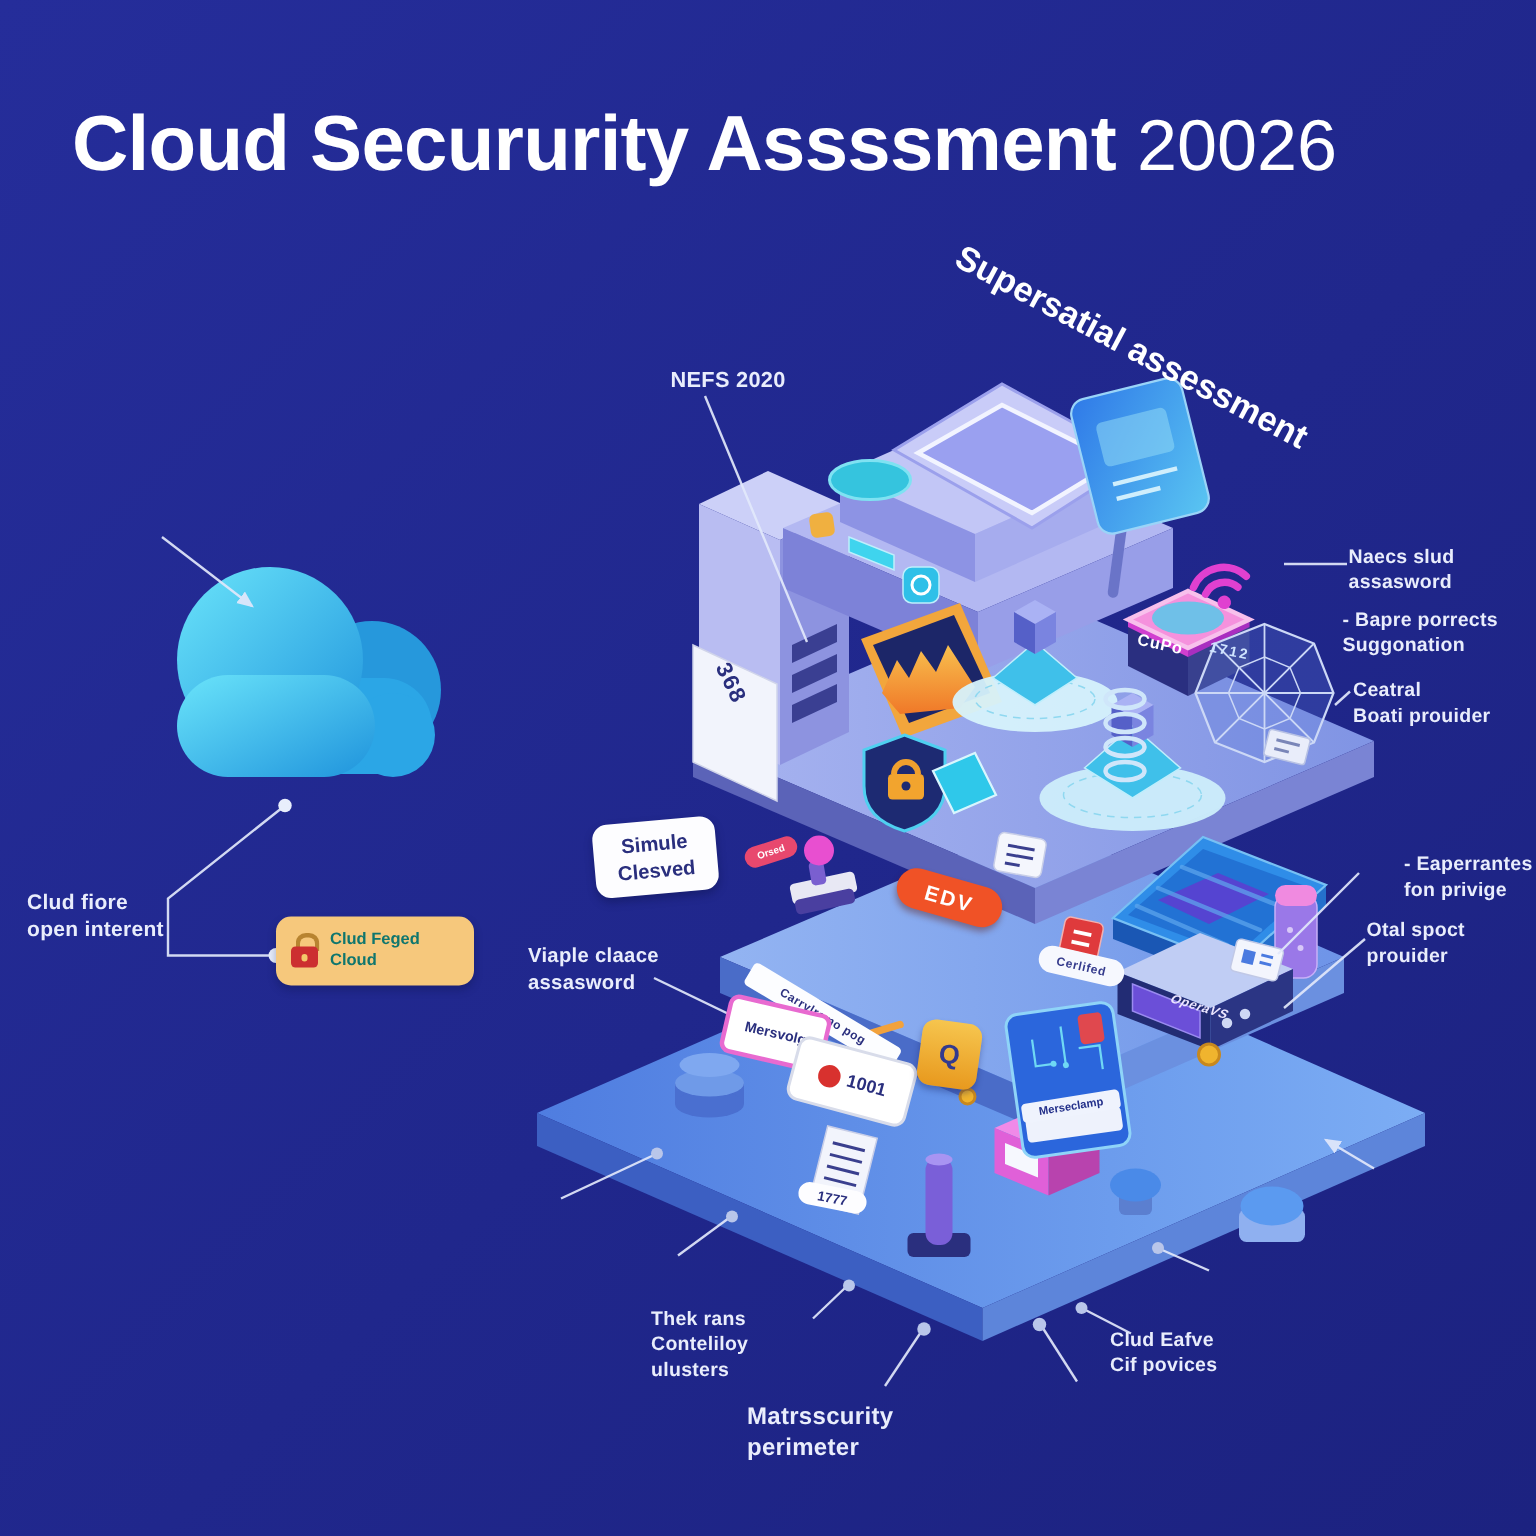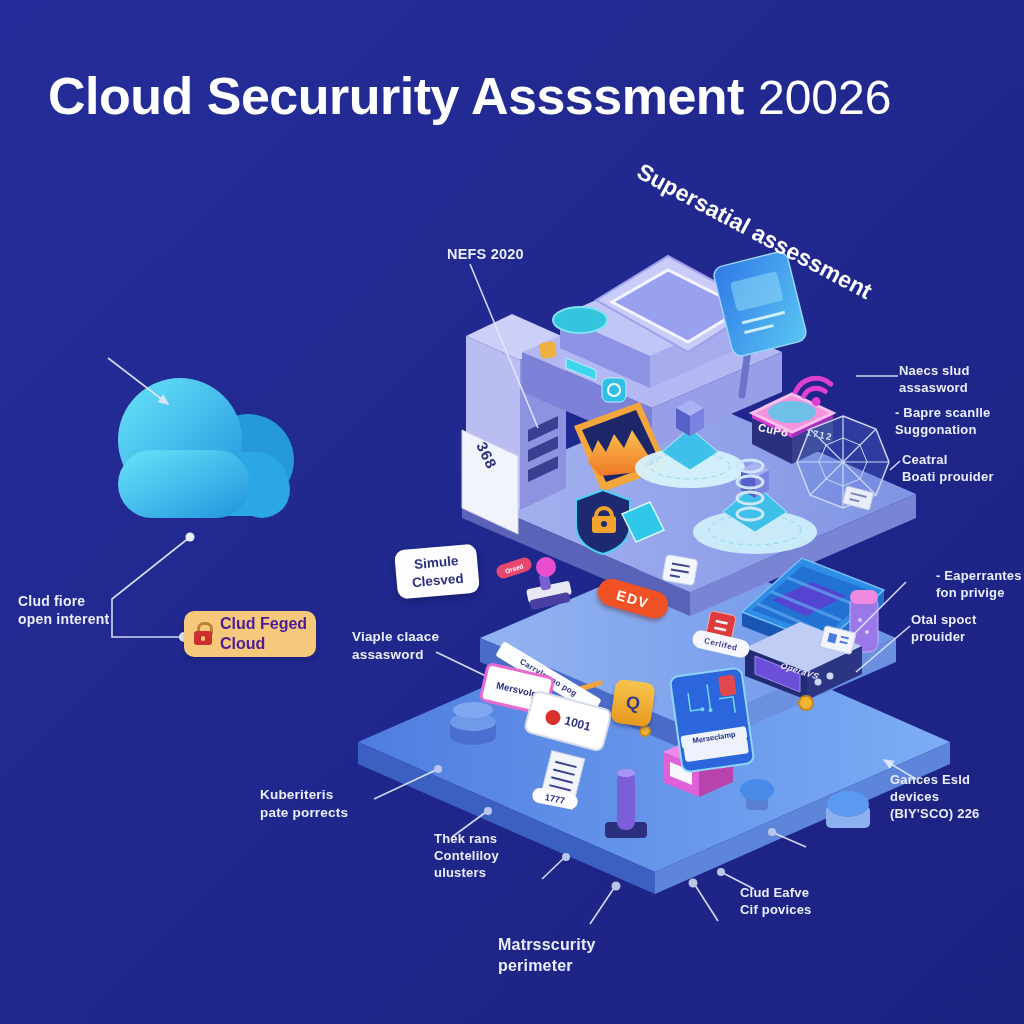--- a/index.html
+++ b/index.html
@@ -14,22 +14,22 @@
     font-weight:700;transform:rotate(28deg);transform-origin:left top;white-space:nowrap;}
   .lbl{position:absolute;color:#e9edfc;font-size:13px;line-height:1.3;font-weight:600;
     letter-spacing:.2px;white-space:nowrap;}
   .lbl.center{white-space:normal;}
   .badge{position:absolute;display:flex;align-items:center;justify-content:center;
     color:#2a2f7e;font-weight:700;}
   .simle{left:396px;top:547px;width:82px;padding:7px 0;background:#fdfdff;border-radius:10px;
     transform:rotate(-5deg);font-size:13.5px;text-align:center;line-height:1.3;
     box-shadow:0 3px 6px rgba(10,15,60,.35);}
   .feged{left:184px;top:611px;width:122px;height:46px;background:#f6c87c;border-radius:10px;
-    justify-content:flex-start;gap:8px;padding-left:10px;font-size:16px;line-height:1.25;
-    box-shadow:0 3px 6px rgba(10,15,60,.3);color:#4c1d95;}
+    justify-content:flex-start;gap:8px;padding-left:10px;font-size:11px;line-height:1.25;
+    box-shadow:0 3px 6px rgba(10,15,60,.3);color:#0f766e;}
   .lock{width:18px;height:24px;position:relative;flex:0 0 auto;}
   .lock .shackle{position:absolute;left:3px;top:0;width:10px;height:9px;border:3px solid #b88430;
     border-bottom:none;border-radius:7px 7px 0 0;}
   .lock .bodyp{position:absolute;left:0;top:9px;width:18px;height:14px;background:#cc2f30;border-radius:3px;}
   .lock .dot{position:absolute;left:7px;top:14px;width:4px;height:5px;background:#f3c96a;border-radius:2px;}
   .orsed{left:496px;top:561px;width:36px;height:14px;background:#e8486e;border-radius:8px;
     transform:rotate(-18deg);font-size:6.5px;color:#fff;}
   .edv{left:597px;top:585px;width:72px;height:27px;background:#f05226;border-radius:14px;
     transform:rotate(16deg);font-size:14px;color:#fff;letter-spacing:1.5px;font-weight:800;
     box-shadow:0 3px 4px rgba(90,20,10,.4);}
@@ -340,45 +340,36 @@
   </div>
   <div class="lbl center" style="left:352px;top:628px;width:108px;font-size:13.5px">
     <div>Viaple claace</div>
       <div>assasword</div>
   </div>
   <div class="lbl" style="left:899px;top:363px">
     <div>Naecs slud</div>
       <div>assasword</div>
   </div>
   <div class="lbl" style="left:895px;top:405px">
-    <div>- Bapre scanlle</div>
+    <div>- Bapre porrects</div>
       <div>Suggonation</div>
   </div>
   <div class="lbl" style="left:902px;top:452px">
     <div>Ceatral</div>
       <div>Boati prouider</div>
   </div>
   <div class="lbl" style="left:936px;top:568px">
     <div>- Eaperrantes</div>
       <div>fon privige</div>
   </div>
   <div class="lbl" style="left:911px;top:612px">
     <div>Otal spoct</div>
       <div>prouider</div>
   </div>
-  <div class="lbl center" style="left:890px;top:772px;width:104px">
-    <div>Gances Esld</div>
-      <div>devices</div>
-      <div>(BIY'SCO) 226</div>
-  </div>
-  <div class="lbl center" style="left:260px;top:786px;width:122px;font-size:13.5px">
-    <div>Kuberiteris</div>
-      <div>pate porrects</div>
-  </div>
-  <div class="lbl center" style="left:434px;top:831px;width:104px">
+  <div class="lbl center" style="left:434px;top:871px;width:104px">
     <div>Thek rans</div>
       <div>Conteliloy</div>
       <div>ulusters</div>
   </div>
   <div class="lbl center" style="left:498px;top:935px;width:124px;font-size:16px">
     <div>Matrsscurity</div>
       <div>perimeter</div>
   </div>
   <div class="lbl center" style="left:740px;top:885px;width:98px">
     <div>Clud Eafve</div>

